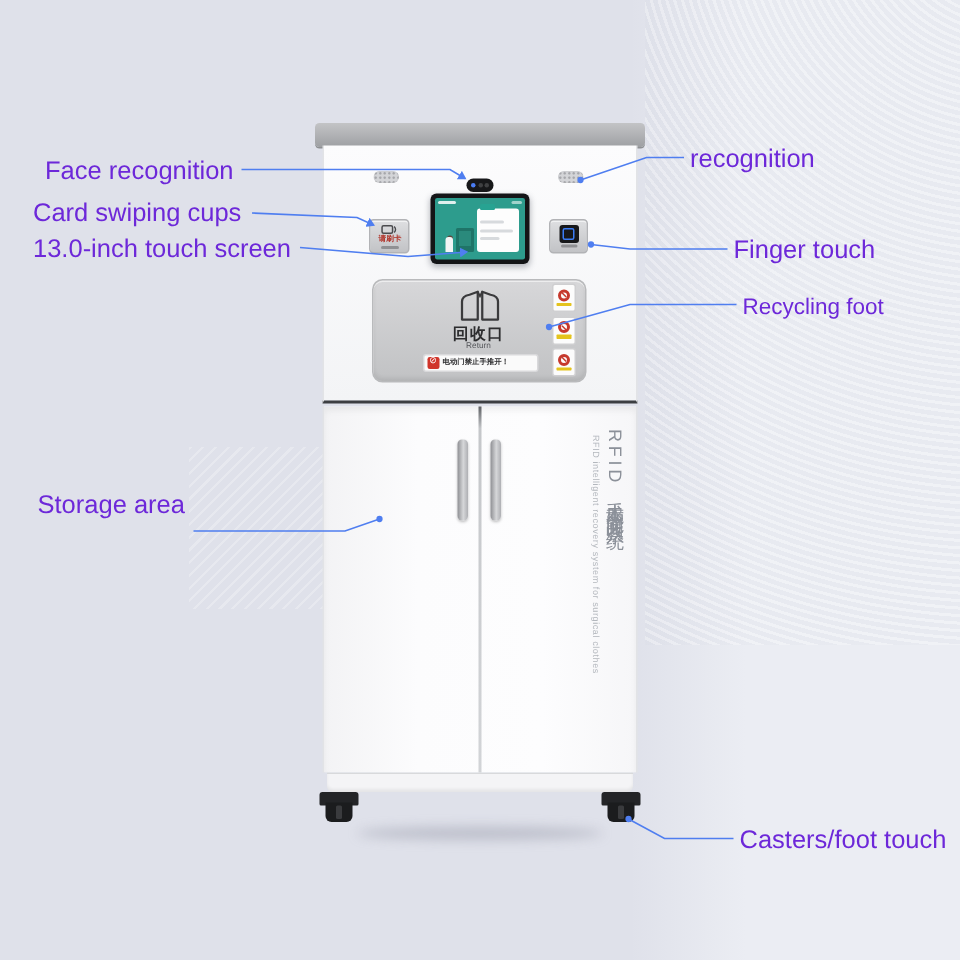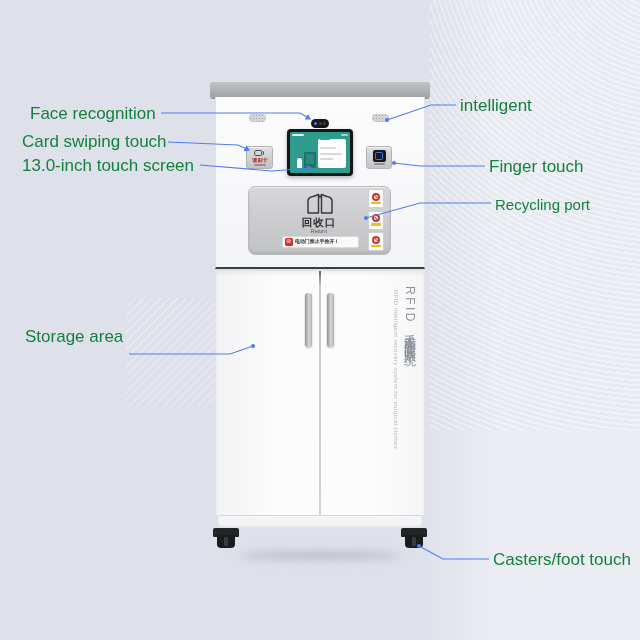--- a/index.html
+++ b/index.html
@@ -4,21 +4,21 @@
 <style>
   html,body{margin:0;padding:0;}
   body{font-family:"Liberation Sans","DejaVu Sans",sans-serif;}
   .stage{position:relative;width:640px;height:640px;background:#dfe1ea;overflow:hidden;}
   .bg-right{position:absolute;left:420px;top:0;width:220px;height:640px;
     background:linear-gradient(to right, rgba(236,238,243,0), #ebedf3 35%);}
   .bg-arcs{position:absolute;left:430px;top:0;width:210px;height:430px;opacity:.5;
     background:repeating-radial-gradient(circle at 115% -15%, rgba(255,255,255,.55) 0 2px, rgba(199,204,216,.18) 2px 5px);}
   .bg-hatch{position:absolute;left:126px;top:298px;width:92px;height:108px;opacity:.5;
     background:repeating-linear-gradient(135deg, rgba(255,255,255,.5) 0 1.5px, transparent 1.5px 6px);}
-  .lbl{position:absolute;color:#15803d;font-size:17px;line-height:18px;font-weight:500;white-space:nowrap;}
+  .lbl{position:absolute;color:#6d28d9;font-size:17px;line-height:18px;font-weight:500;white-space:nowrap;}
   .lbl.small{font-size:15px;}
   
   .cap{position:absolute;left:210px;top:82px;width:220px;height:16px;border-radius:3px;
     background:linear-gradient(180deg,#c3c4c6,#9ea0a3);box-shadow:0 1px 0 #8e9093;}
   .upper{position:absolute;left:215px;top:97px;width:210px;height:172px;
     background:linear-gradient(180deg,#fcfcfd,#f3f4f6);
     border-left:1px solid #e2e3e6;border-right:1px solid #e2e3e6;
     border-bottom:2px solid #3c3e42;box-sizing:border-box;}
   .grille{position:absolute;width:17px;height:8px;border-radius:4px;background:#d4d5d8;
     background-image:radial-gradient(circle,#a3a4a8 .7px,transparent .9px);background-size:3px 3px;
@@ -203,21 +203,21 @@
     <polyline points="168,142 238,145 249,150" fill="none" stroke="#4f7ef0" stroke-width="1.1" marker-end="url(#arr)"></polyline>
     <polyline points="200,165 272,171 311,168" fill="none" stroke="#4f7ef0" stroke-width="1.1" marker-end="url(#arr)"></polyline>
     <polyline points="456,105 431,105 387,120" fill="none" stroke="#4f7ef0" stroke-width="1.1" marker-end="url(#dot)"></polyline>
     <polyline points="485,166 420,166 394,163" fill="none" stroke="#4f7ef0" stroke-width="1.1" marker-end="url(#dot)"></polyline>
     <polyline points="491,203 420,203 366,218" fill="none" stroke="#4f7ef0" stroke-width="1.1" marker-end="url(#dot)"></polyline>
     <polyline points="129,354 230,354 253,346" fill="none" stroke="#4f7ef0" stroke-width="1.1" marker-end="url(#dot)"></polyline>
     <polyline points="489,559 443,559 419,546" fill="none" stroke="#4f7ef0" stroke-width="1.1" marker-end="url(#dot)"></polyline>
   </svg>
 
   <div class="lbl" style="left:30px;top:105px;">Face recognition</div>
-  <div class="lbl" style="left:22px;top:133px;">Card swiping touch</div>
+  <div class="lbl" style="left:22px;top:133px;">Card swiping cups</div>
   <div class="lbl" style="left:22px;top:157px;">13.0-inch touch screen</div>
-  <div class="lbl" style="left:460px;top:97px;">intelligent</div>
+  <div class="lbl" style="left:460px;top:97px;">recognition</div>
   <div class="lbl" style="left:489px;top:158px;">Finger touch</div>
-  <div class="lbl small" style="left:495px;top:196px;">Recycling port</div>
+  <div class="lbl small" style="left:495px;top:196px;">Recycling foot</div>
   <div class="lbl" style="left:25px;top:328px;">Storage area</div>
   <div class="lbl" style="left:493px;top:551px;">Casters/foot touch</div>
 
 </div>
 
 </body></html>

